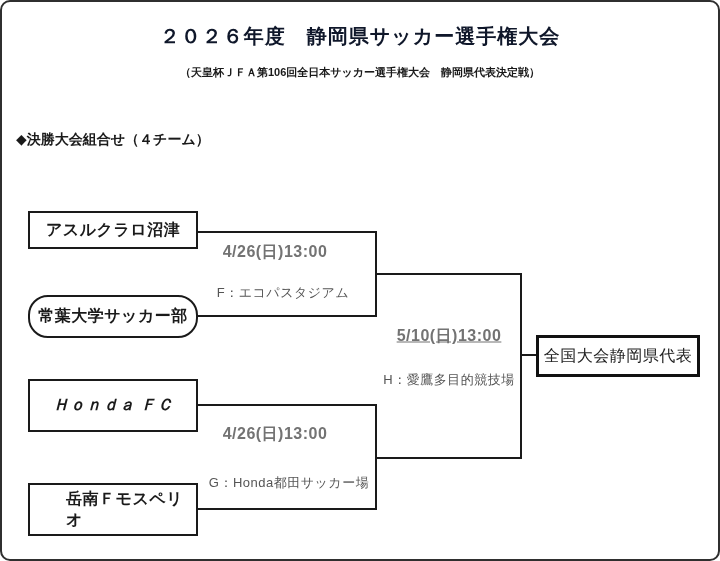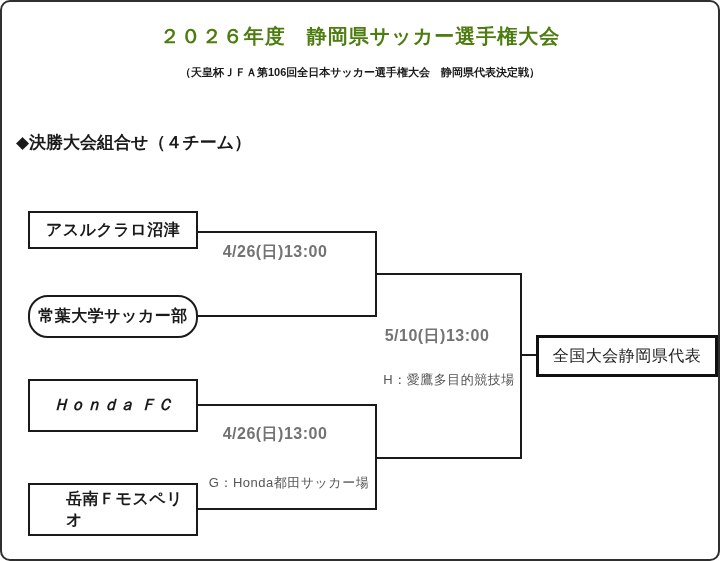--- a/index.html
+++ b/index.html
@@ -3,42 +3,42 @@
 <meta charset="utf-8">
 <style>
   html,body{margin:0;padding:0;background:#fff;}
   body{font-family:"Liberation Sans","DejaVu Sans",sans-serif;}
   .page{
     position:relative;width:720px;height:561px;box-sizing:border-box;
     background:#ffffff;border:2px solid #2f2f2f;border-radius:10px;overflow:hidden;
   }
   .title{
     position:absolute;top:21px;left:0;width:100%;text-align:center;
-    font-size:20px;font-weight:700;color:#4d7c0f;letter-spacing:1px;
+    font-size:20px;font-weight:700;color:#0f172a;letter-spacing:1px;
   }
   .subtitle{
     position:absolute;top:63px;left:0;width:100%;text-align:center;
     font-size:11px;font-weight:700;color:#1a1a1a;
   }
   .section-heading{
     position:absolute;top:129px;left:14px;
-    font-size:17px;font-weight:700;color:#1a1a1a;
+    font-size:14px;font-weight:700;color:#1a1a1a;
   }
   .team-box{
     position:absolute;left:26px;width:170px;box-sizing:border-box;
     border:2px solid #1a1a1a;background:#fff;
     display:flex;align-items:center;justify-content:center;
     font-size:16px;font-weight:700;color:#1a1a1a;letter-spacing:0.5px;
   }
   .tb1{top:209px;height:38px;}
   .tb2{top:293px;height:43px;border-radius:20px;}
   .tb3{top:377px;height:53px;font-style:italic;}
   .tb4{top:481px;height:53px;padding-left:36px;}
   .winner-box{
-    position:absolute;left:534px;top:333px;width:182px;height:42px;box-sizing:border-box;
+    position:absolute;left:534px;top:333px;width:164px;height:42px;box-sizing:border-box;
     border:3px solid #111;background:#fff;
     display:flex;align-items:center;justify-content:center;
     font-size:16px;font-weight:500;color:#222;letter-spacing:0.5px;
   }
   .line{position:absolute;background:#1a1a1a;}
   .l-s1a{left:196px;top:229px;width:179px;height:2px;}
   .l-s1b{left:196px;top:313px;width:179px;height:2px;}
   .v-s1 {left:373px;top:229px;width:2px;height:86px;}
   .l-c1 {left:373px;top:271px;width:147px;height:2px;}
   .l-s2a{left:196px;top:402px;width:179px;height:2px;}
@@ -49,21 +49,21 @@
   .l-w  {left:518px;top:352px;width:16px;height:2px;}
   .match-text{
     position:absolute;transform:translate(-50%,-50%);white-space:nowrap;
   }
   .date{font-size:16px;font-weight:600;color:#737373;letter-spacing:0.5px;}
   .venue{font-size:13px;font-weight:500;color:#555;letter-spacing:0.5px;}
   .t-f-date {left:273px;top:250px;}
   .t-f-venue{left:281px;top:291px;}
   .t-g-date {left:273px;top:432px;}
   .t-g-venue{left:287px;top:481px;text-align:center;}
-  .t-h-date {left:435px;top:334px;}
+  .t-h-date {left:447px;top:334px;text-decoration:underline;}
   .t-h-venue{left:447px;top:378px;}
 </style>
 </head>
 <body>
 
 <div class="page">
 
   <div class="title">２０２６年度　静岡県サッカー選手権大会</div>
   <div class="subtitle">（天皇杯ＪＦＡ第106回全日本サッカー選手権大会　静岡県代表決定戦）</div>
   <div class="section-heading">◆決勝大会組合せ（４チーム）</div>
@@ -86,20 +86,21 @@
   <div class="line v-s1"></div>
   <div class="line l-c1"></div>
   <div class="line l-s2a"></div>
   <div class="line l-s2b"></div>
   <div class="line v-s2"></div>
   <div class="line l-c2"></div>
   <div class="line v-f"></div>
   <div class="line l-w"></div>
 
   <div class="match-text date t-f-date">4/26(日)13:00</div>
+  <div class="match-text venue t-f-venue">F：エコパスタジアム</div>
   <div class="match-text date t-g-date">4/26(日)13:00</div>
   <div class="match-text venue t-g-venue">G：Honda都田サッカー場</div>
   <div class="match-text date t-h-date">5/10(日)13:00</div>
   <div class="match-text venue t-h-venue">H：愛鷹多目的競技場</div>
 
   <div class="winner-box">
     <span>全国大会静岡県代表</span>
   </div>
 
 </div>

